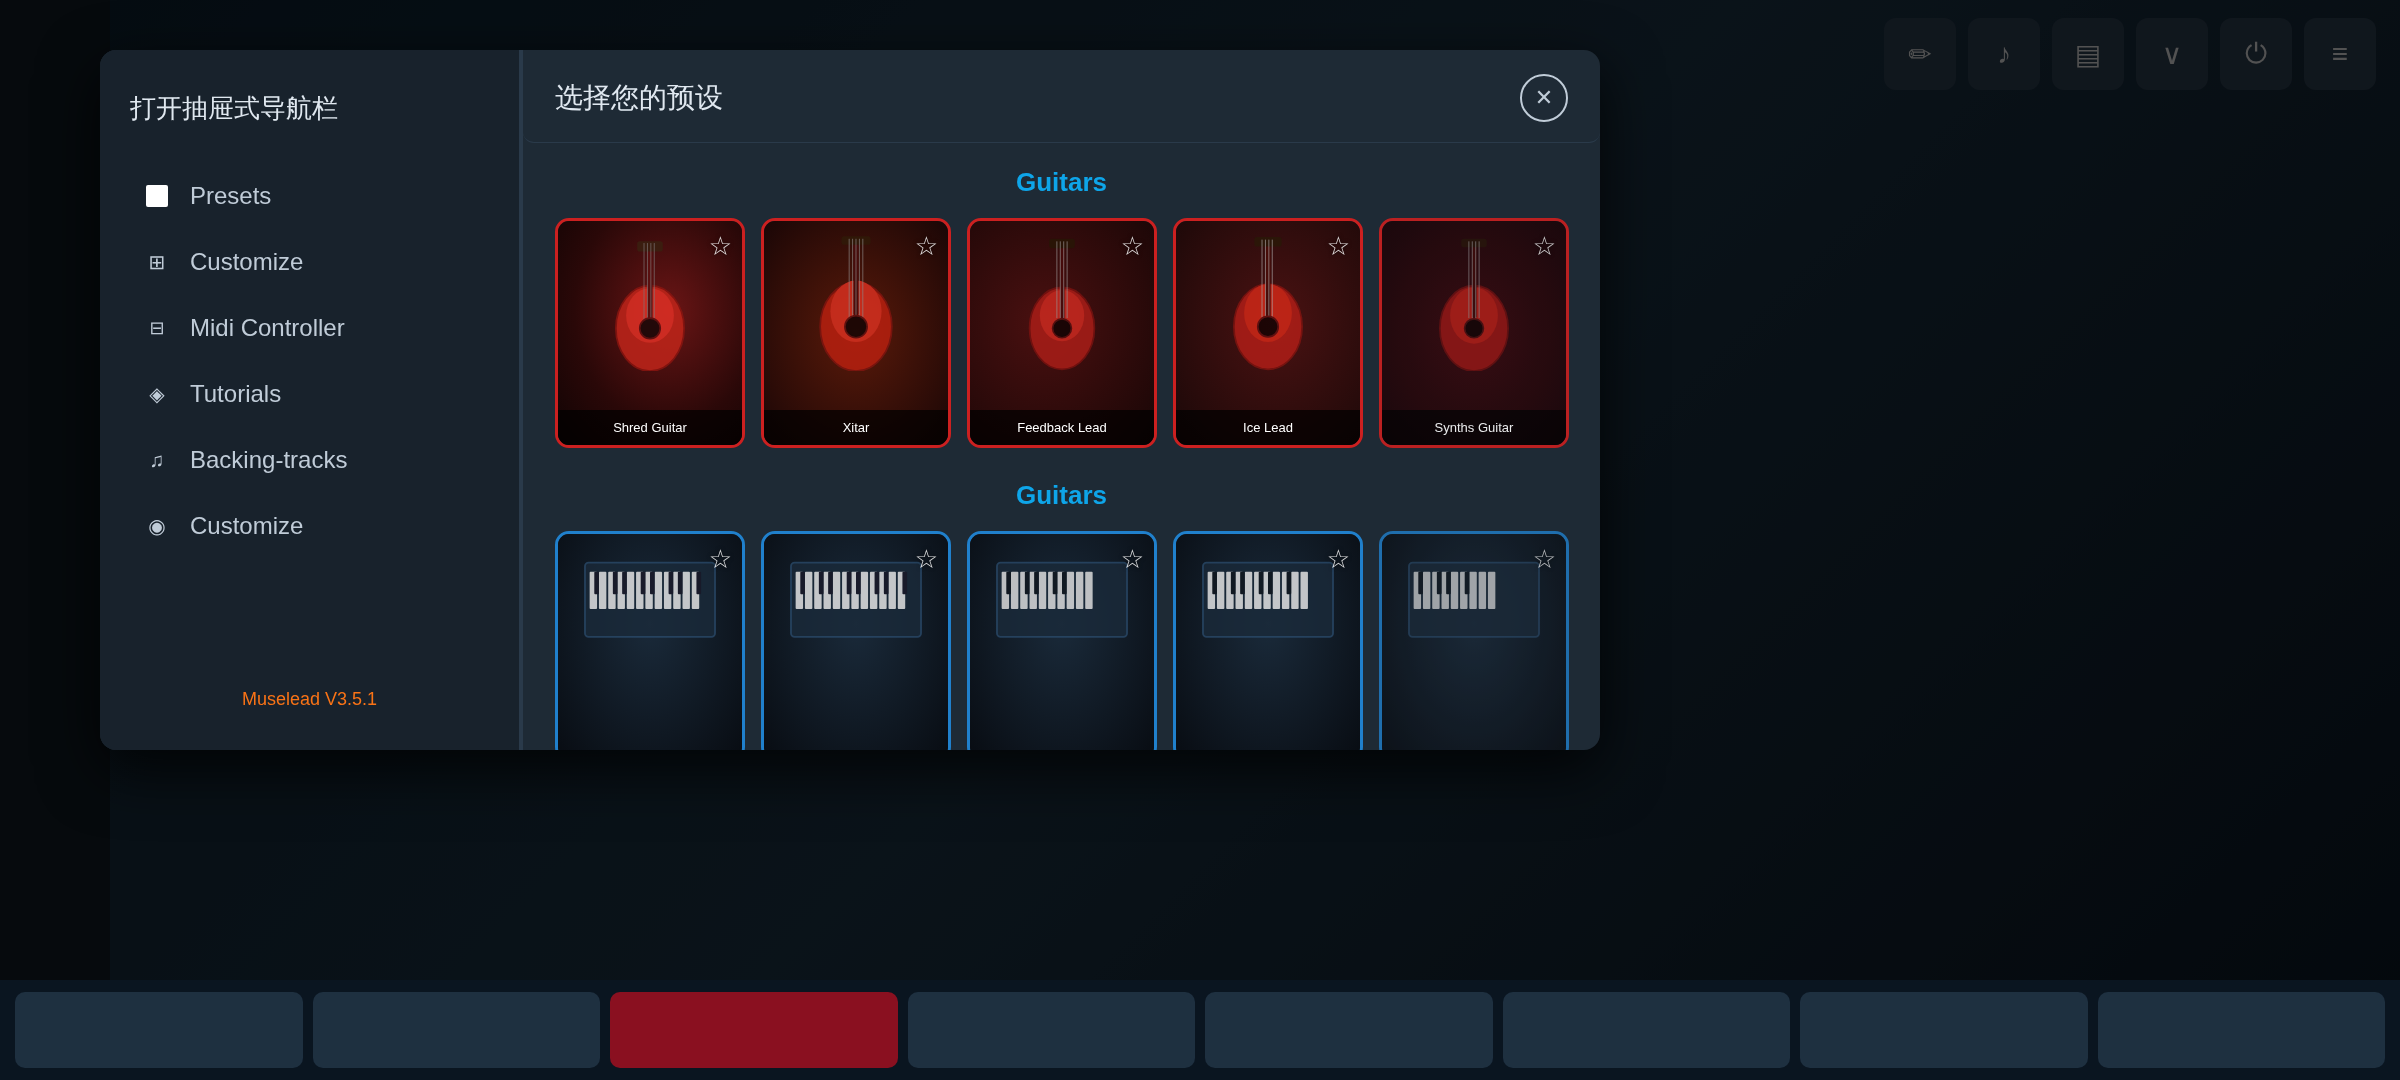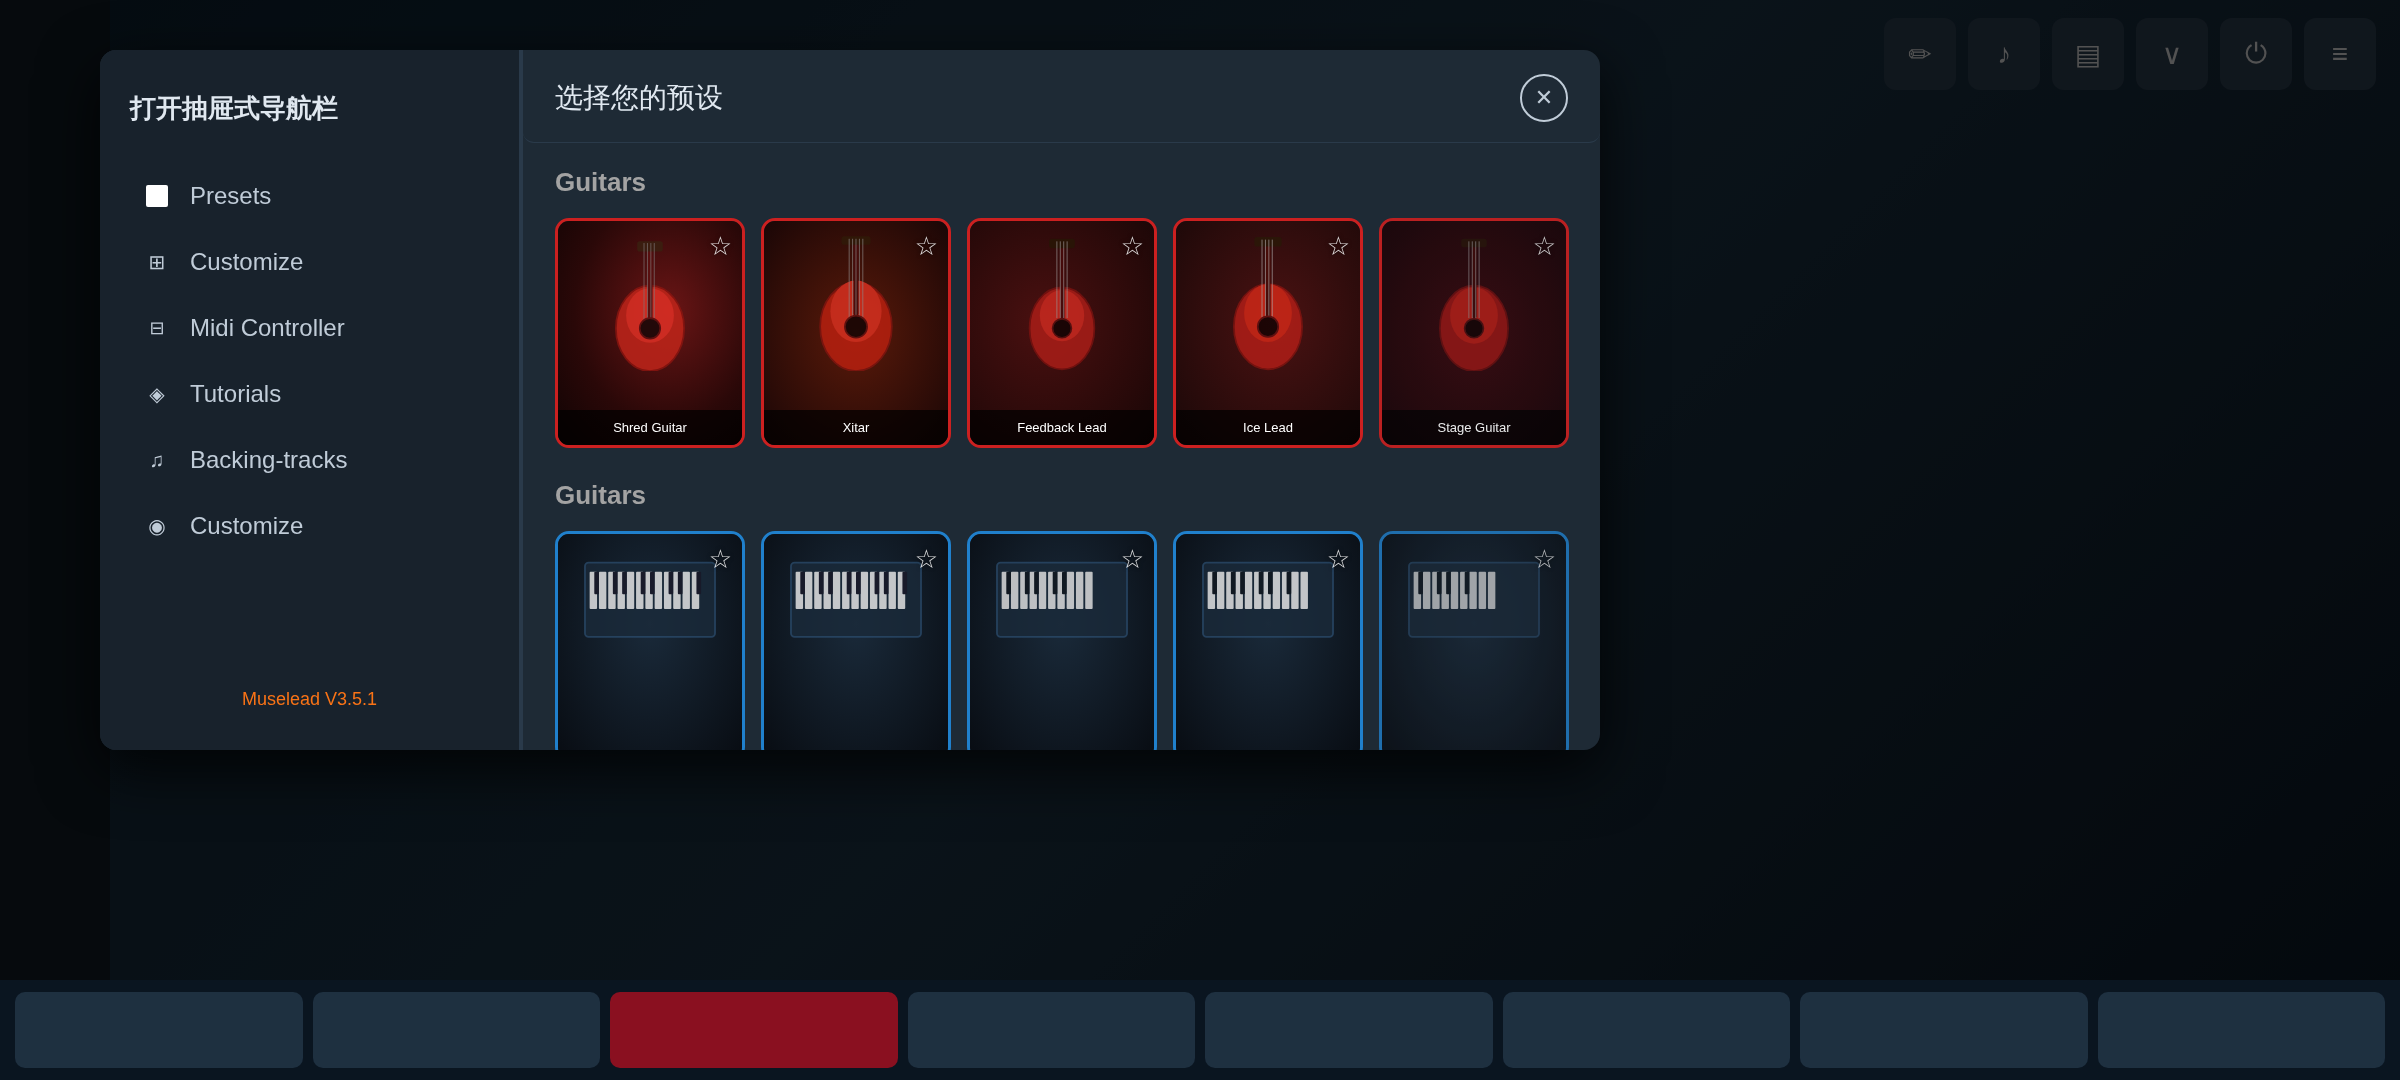--- a/index.html
+++ b/index.html
@@ -79,21 +79,21 @@
       padding: 40px 30px;
       display: flex;
       flex-direction: column;
       border-right: 1px solid #2a3a4a;
       flex-shrink: 0;
     }
 
     .sidebar-title {
       color: #e0e8f0;
       font-size: 26px;
-      font-weight: 700;
+      font-weight: 400;
       margin-bottom: 40px;
       line-height: 1.4;
     }
 
     .sidebar-item {
       display: flex;
       align-items: center;
       gap: 18px;
       padding: 16px 12px;
       border-radius: 10px;
@@ -172,24 +172,25 @@
       overflow-y: auto;
       overflow-x: hidden;
       padding: 24px 32px;
     }
     .modal-body::-webkit-scrollbar { width: 6px; }
     .modal-body::-webkit-scrollbar-track { background: #1e2a35; }
     .modal-body::-webkit-scrollbar-thumb { background: #3a4a5a; border-radius: 3px; }
 
     
     .section-title {
-      color: #a3a3a3;
+      color: #0ea5e9;
       font-size: 26px;
       font-weight: 700;
       margin-bottom: 20px;
+      text-align: center;
     }
 
     
     .preset-grid {
       display: flex;
       gap: 16px;
       margin-bottom: 32px;
       overflow-x: visible;
     }
 
@@ -414,21 +415,21 @@
               <ellipse cx="65" cy="105" rx="28" ry="33" fill="#c02018"></ellipse>
               <rect x="63" y="18" width="5" height="90" fill="#420a08" rx="2"></rect>
               <rect x="50" y="15" width="30" height="10" fill="#281408" rx="3"></rect>
               <line x1="59" y1="18" x2="59" y2="108" stroke="#aaa" stroke-width="0.8"></line>
               <line x1="63" y1="18" x2="63" y2="108" stroke="#aaa" stroke-width="0.8"></line>
               <line x1="67" y1="18" x2="67" y2="108" stroke="#aaa" stroke-width="0.8"></line>
               <line x1="71" y1="18" x2="71" y2="108" stroke="#aaa" stroke-width="0.8"></line>
               <circle cx="65" cy="120" r="11" fill="#120404" stroke="#501010" stroke-width="2"></circle>
             </svg>
             <div class="star-btn">☆</div>
-            <div class="preset-label">Stage Guitar</div>
+            <div class="preset-label">Synths Guitar</div>
           </div>
         </div>
 
       </div>
 
       <div class="section-title">Guitars</div>
       <div class="preset-grid">
 
         <div class="preset-card synth">
           <div style="width:100%;height:100%;background:radial-gradient(ellipse at 50% 40%, #1a2a3a 0%, #080c12 100%); position:relative;">

